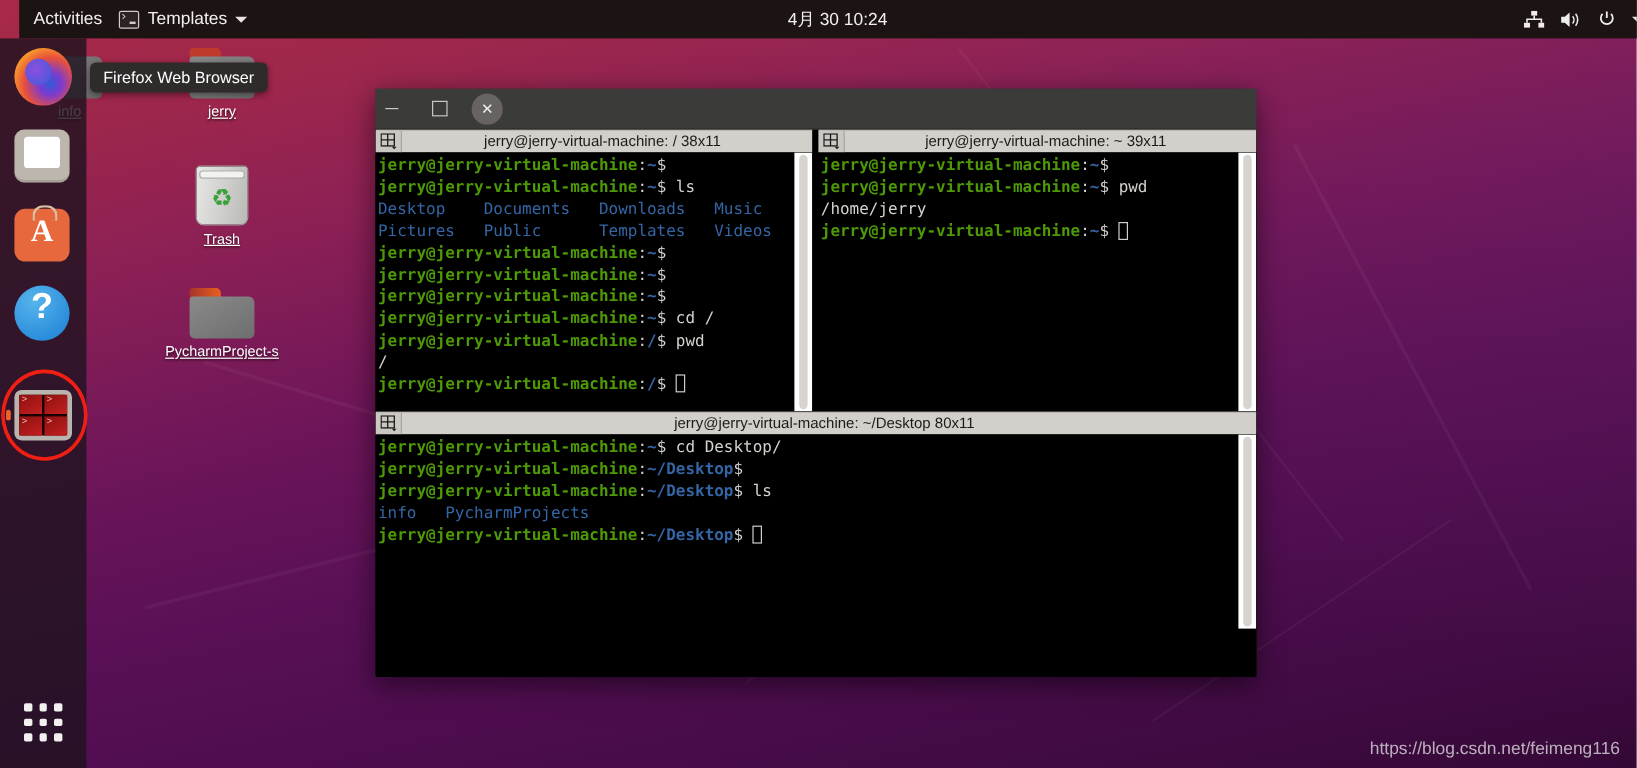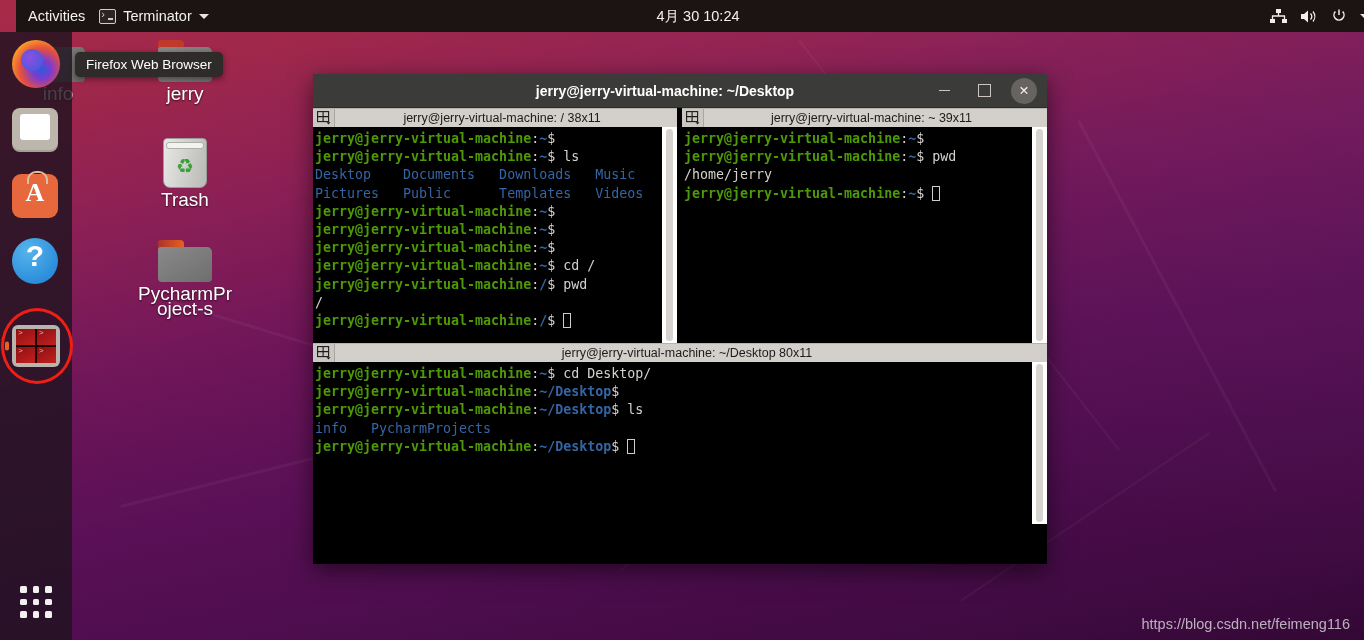--- a/index.html
+++ b/index.html
@@ -81,22 +81,22 @@
         font-size:30px;font-weight:bold;color:#fff;}
   
   .term{width:48px;height:42px;margin-top:3px;border-radius:6px;background:#b9b4ae;padding:4px;}
   .term .scr{width:100%;height:100%;background:#1a0000;border-radius:2px;
         display:grid;grid-template-columns:1fr 1fr;grid-template-rows:1fr 1fr;gap:1.5px;}
   .term .scr i{background:linear-gradient(150deg,#8c1010,#c42020);display:block;position:relative;}
   .term .scr i:after{content:">";position:absolute;left:2px;top:-1px;font-size:8px;color:#ffb0b0;}
 
   
   .deskicon { position:absolute; width:100px; text-align:center; cursor:pointer; z-index:10; }
-  .deskicon .lbl { color:#fff; font-size:19px; line-height:15px; margin-top:4px;
-                   text-shadow:0 1px 2px rgba(0,0,0,.7); word-wrap:break-word; }
+  .deskicon .lbl { color:#fff; font-size:12px; line-height:15px; margin-top:4px;
+                   text-shadow:0 1px 2px rgba(0,0,0,.7); word-wrap:break-word;text-decoration:underline; }
   .folder { width:54px; height:42px; margin:0 auto; position:relative; }
   .folder .tab { position:absolute; left:0; top:0; width:26px; height:9px;
                  border-radius:3px 4px 0 0; }
   .folder .body { position:absolute; left:0; top:7px; width:54px; height:35px; border-radius:3px 5px 4px 4px; }
   .trash { width:44px; height:50px; margin:0 auto; position:relative;
            background:linear-gradient(100deg,#e7e7e5,#b9b9b6); border-radius:4px 4px 7px 7px;
            border:1px solid #9b9b98; }
   .trash .lid { position:absolute; left:2px; top:3px; width:38px; height:7px; background:#f2f2f0;
                 border:1px solid #aeaeab; border-radius:3px; }
   .trash .rec { position:absolute; left:0; top:17px; width:42px; text-align:center;
@@ -166,21 +166,21 @@
   <div class="streak" style="left:120px;top:505px;width:420px;height:3px;transform:rotate(-14deg);"></div>
   <div class="streak" style="left:620px;top:570px;width:340px;height:2px;transform:rotate(-42deg);"></div>
   <div class="streak" style="left:960px;top:600px;width:300px;height:2px;transform:rotate(-34deg);"></div>
   <div class="streak" style="left:1080px;top:120px;width:420px;height:3px;transform:rotate(62deg);"></div>
   <div class="streak" style="left:800px;top:40px;width:520px;height:2px;transform:rotate(52deg);"></div>
 
   <div id="topbar">
     <div class="activities">Activities</div>
     <div class="appmenu">
       <span class="appicon"></span>
-      <span>Terminator</span>
+      <span>Templates</span>
       <span class="caret"></span>
     </div>
     <div id="clock">4月 30  10:24</div>
     <div id="sysarea">
       <span>
         <svg width="17" height="15" viewBox="0 0 17 15">
             <rect x="6" y="0" width="5" height="4" fill="#f0eeec"></rect>
             <rect x="0" y="10" width="5" height="4" fill="#f0eeec"></rect>
             <rect x="12" y="10" width="5" height="4" fill="#f0eeec"></rect>
             <path d="M8.5 4 V7 M2.5 10 V7 H14.5 V10" stroke="#f0eeec" stroke-width="1.3" fill="none"></path>
@@ -270,21 +270,20 @@
         <i></i>
         <i></i>
     </div>
   </div>
 
   <div id="tooltip" style="left:75px;top:52px;">Firefox Web Browser</div>
 
   <div id="termwin">
 
     <div id="termtitle">
-      <div class="t">jerry@jerry-virtual-machine: ~/Desktop</div>
       <div id="wctl">
         <div class="b min"></div>
         <div class="b max"></div>
         <div class="b close"></div>
       </div>
     </div>
 
     <div id="panes">
 
       <div class="prow" style="height:235px;">

